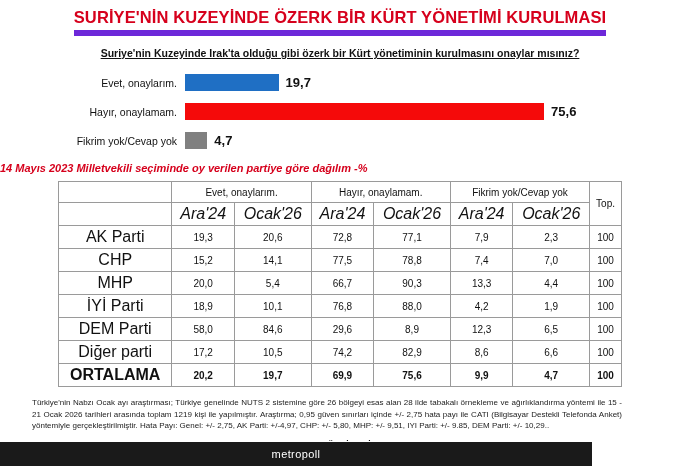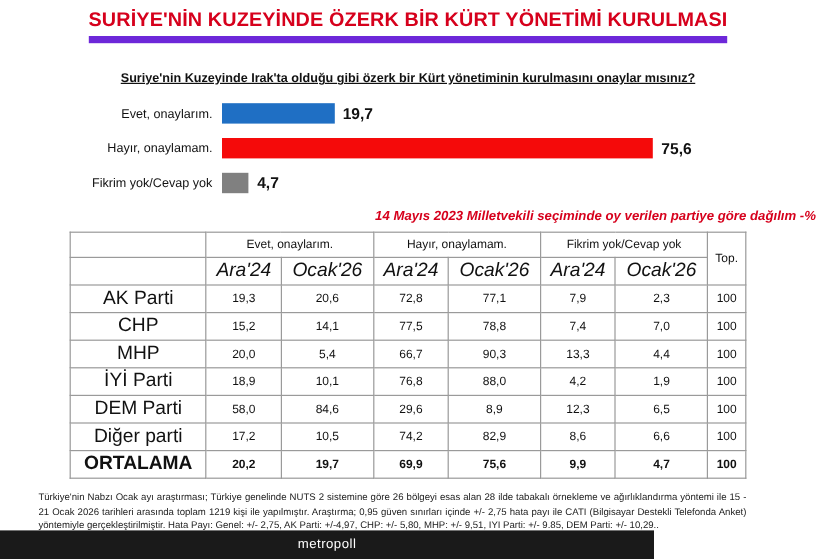--- a/index.html
+++ b/index.html
@@ -29,21 +29,21 @@
   .main-title {
     font-size: 16.5px;
     font-weight: bold;
     color: #d6001c;
     letter-spacing: 0.1px;
     display: inline-block;
     border-bottom: 6px solid #6d28d9;
     padding-bottom: 3px;
   }
   .question {
-    margin-top: 21px;
+    margin-top: 9px;
     text-align: center;
     font-size: 10.5px;
     font-weight: bold;
     color: #111;
     text-decoration: underline;
   }
 
   
   .bars {
     margin: 12px 0 0 0;
@@ -74,21 +74,21 @@
   .bar-value {
     font-size: 13px;
     font-weight: bold;
     color: #111;
     margin-left: 7px;
     white-space: nowrap;
   }
 
   
   .table-title {
-    text-align: right;
+    text-align: left;
     font-size: 11px;
     font-weight: bold;
     font-style: italic;
     color: #d6001c;
     margin: 10px 0 7px 0;
   }
   .tbl-wrap {
     padding: 0 58px;
   }
   table.data {
@@ -142,21 +142,21 @@
     font-size: 8.5px;
     font-weight: bold;
     color: #111;
   }
 
   
   .footer {
     position: absolute;
     left: 0;
     bottom: 0;
-    width: 545px;
+    width: 592px;
     height: 24px;
     background: #1a1a1a;
     color: #ffffff;
     display: flex;
     align-items: center;
     justify-content: center;
     font-size: 11px;
     letter-spacing: 0.4px;
   }
 </style>

